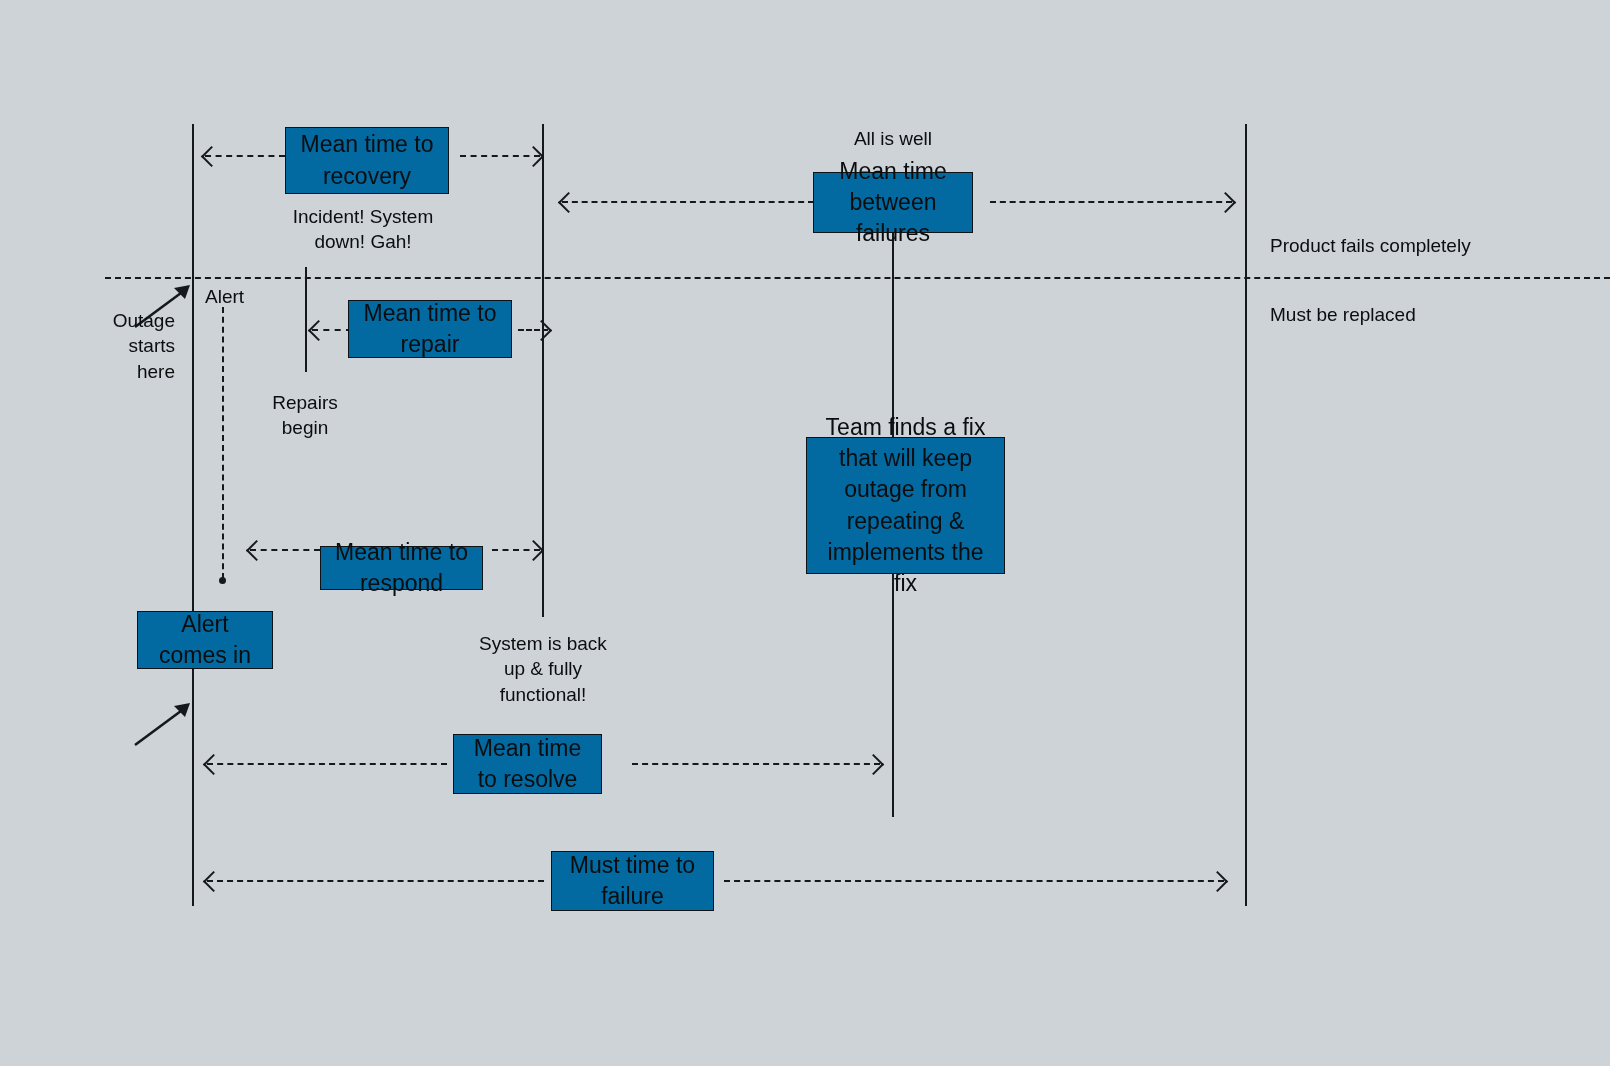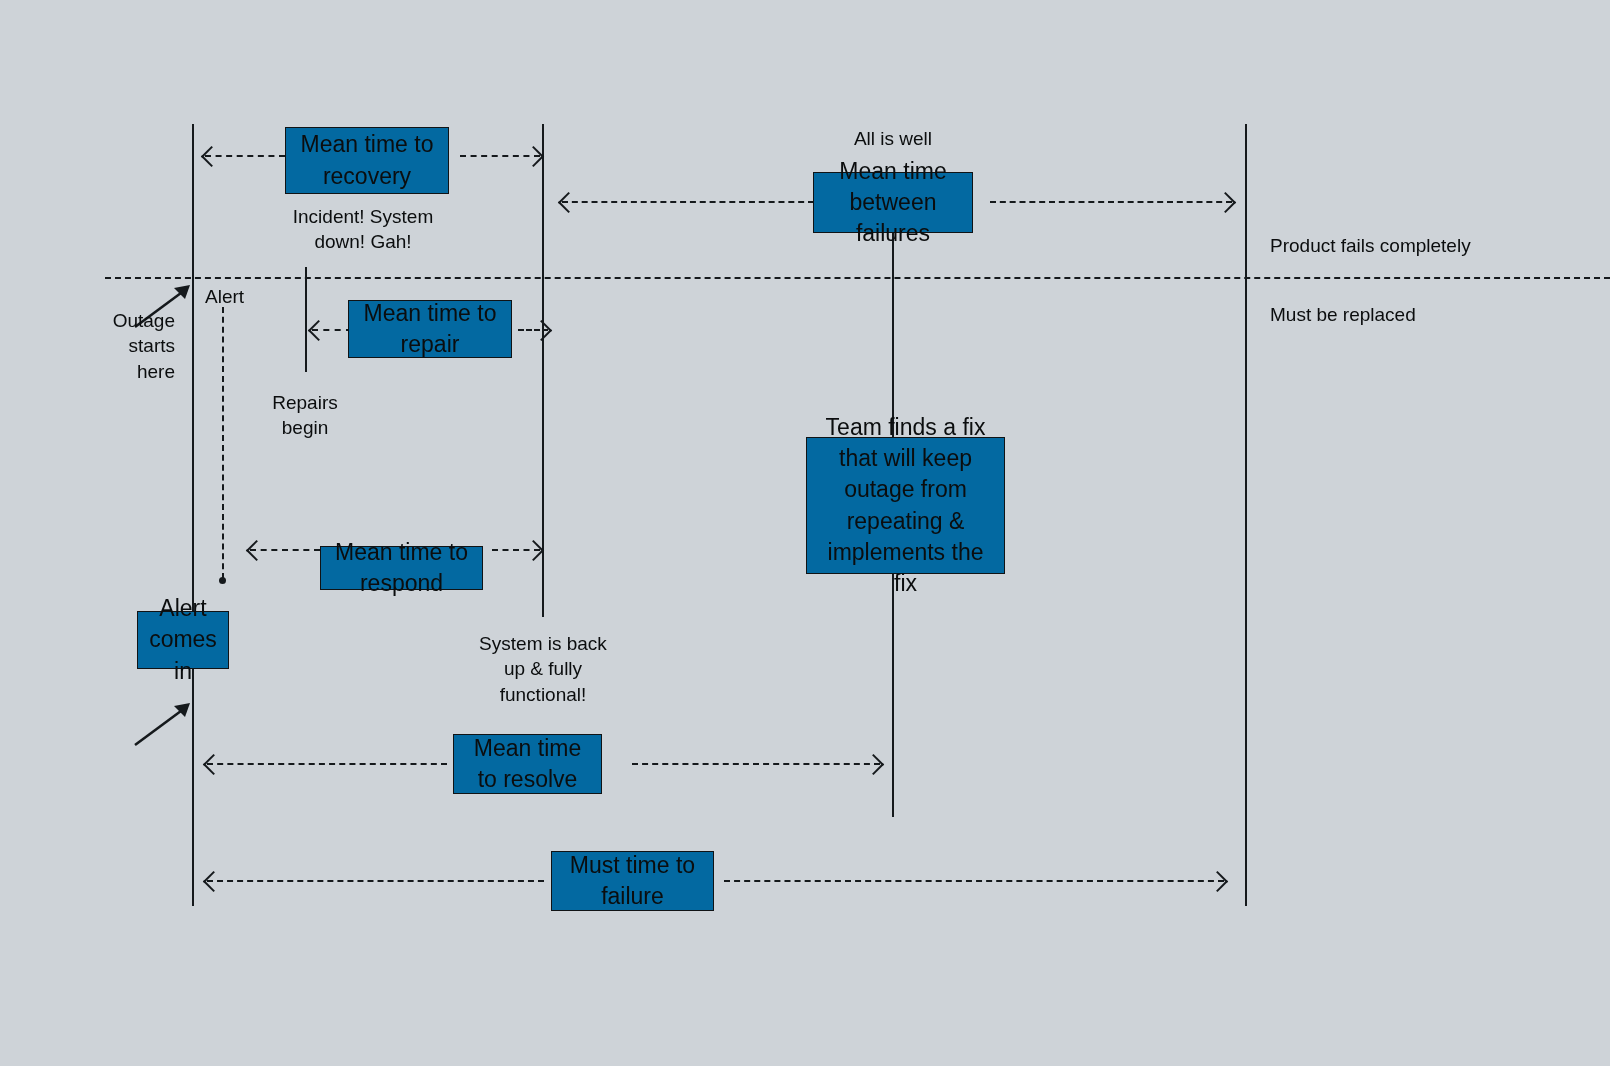--- a/index.html
+++ b/index.html
@@ -151,21 +151,21 @@
   </div>
   <div class="box" style="left:320px;top:504px;width:163px;height:44px;margin-top:42px;">
     <span>Mean time to
 respond</span>
   </div>
   <div class="arrow" style="left:492px;top:541px;width:48px;">
     <div class="shaft"></div>
       <div class="head right"></div>
   </div>
 
-  <div class="box" style="left:137px;top:611px;width:92px;height:58px;">
+  <div class="box" style="left:137px;top:611px;width:136px;height:58px;">
     <span>Alert
 comes in</span>
   </div>
 
   <div class="lbl" style="left:443px;top:631px;width:200px;">System is back
 up &amp; fully
 functional!</div>
 
   <svg class="ptr" width="70" height="50" style="left:130px;top:700px;" viewBox="0 0 70 50">
     <line x1="5" y1="45" x2="55" y2="8" stroke="#15191c" stroke-width="2.6"></line>

